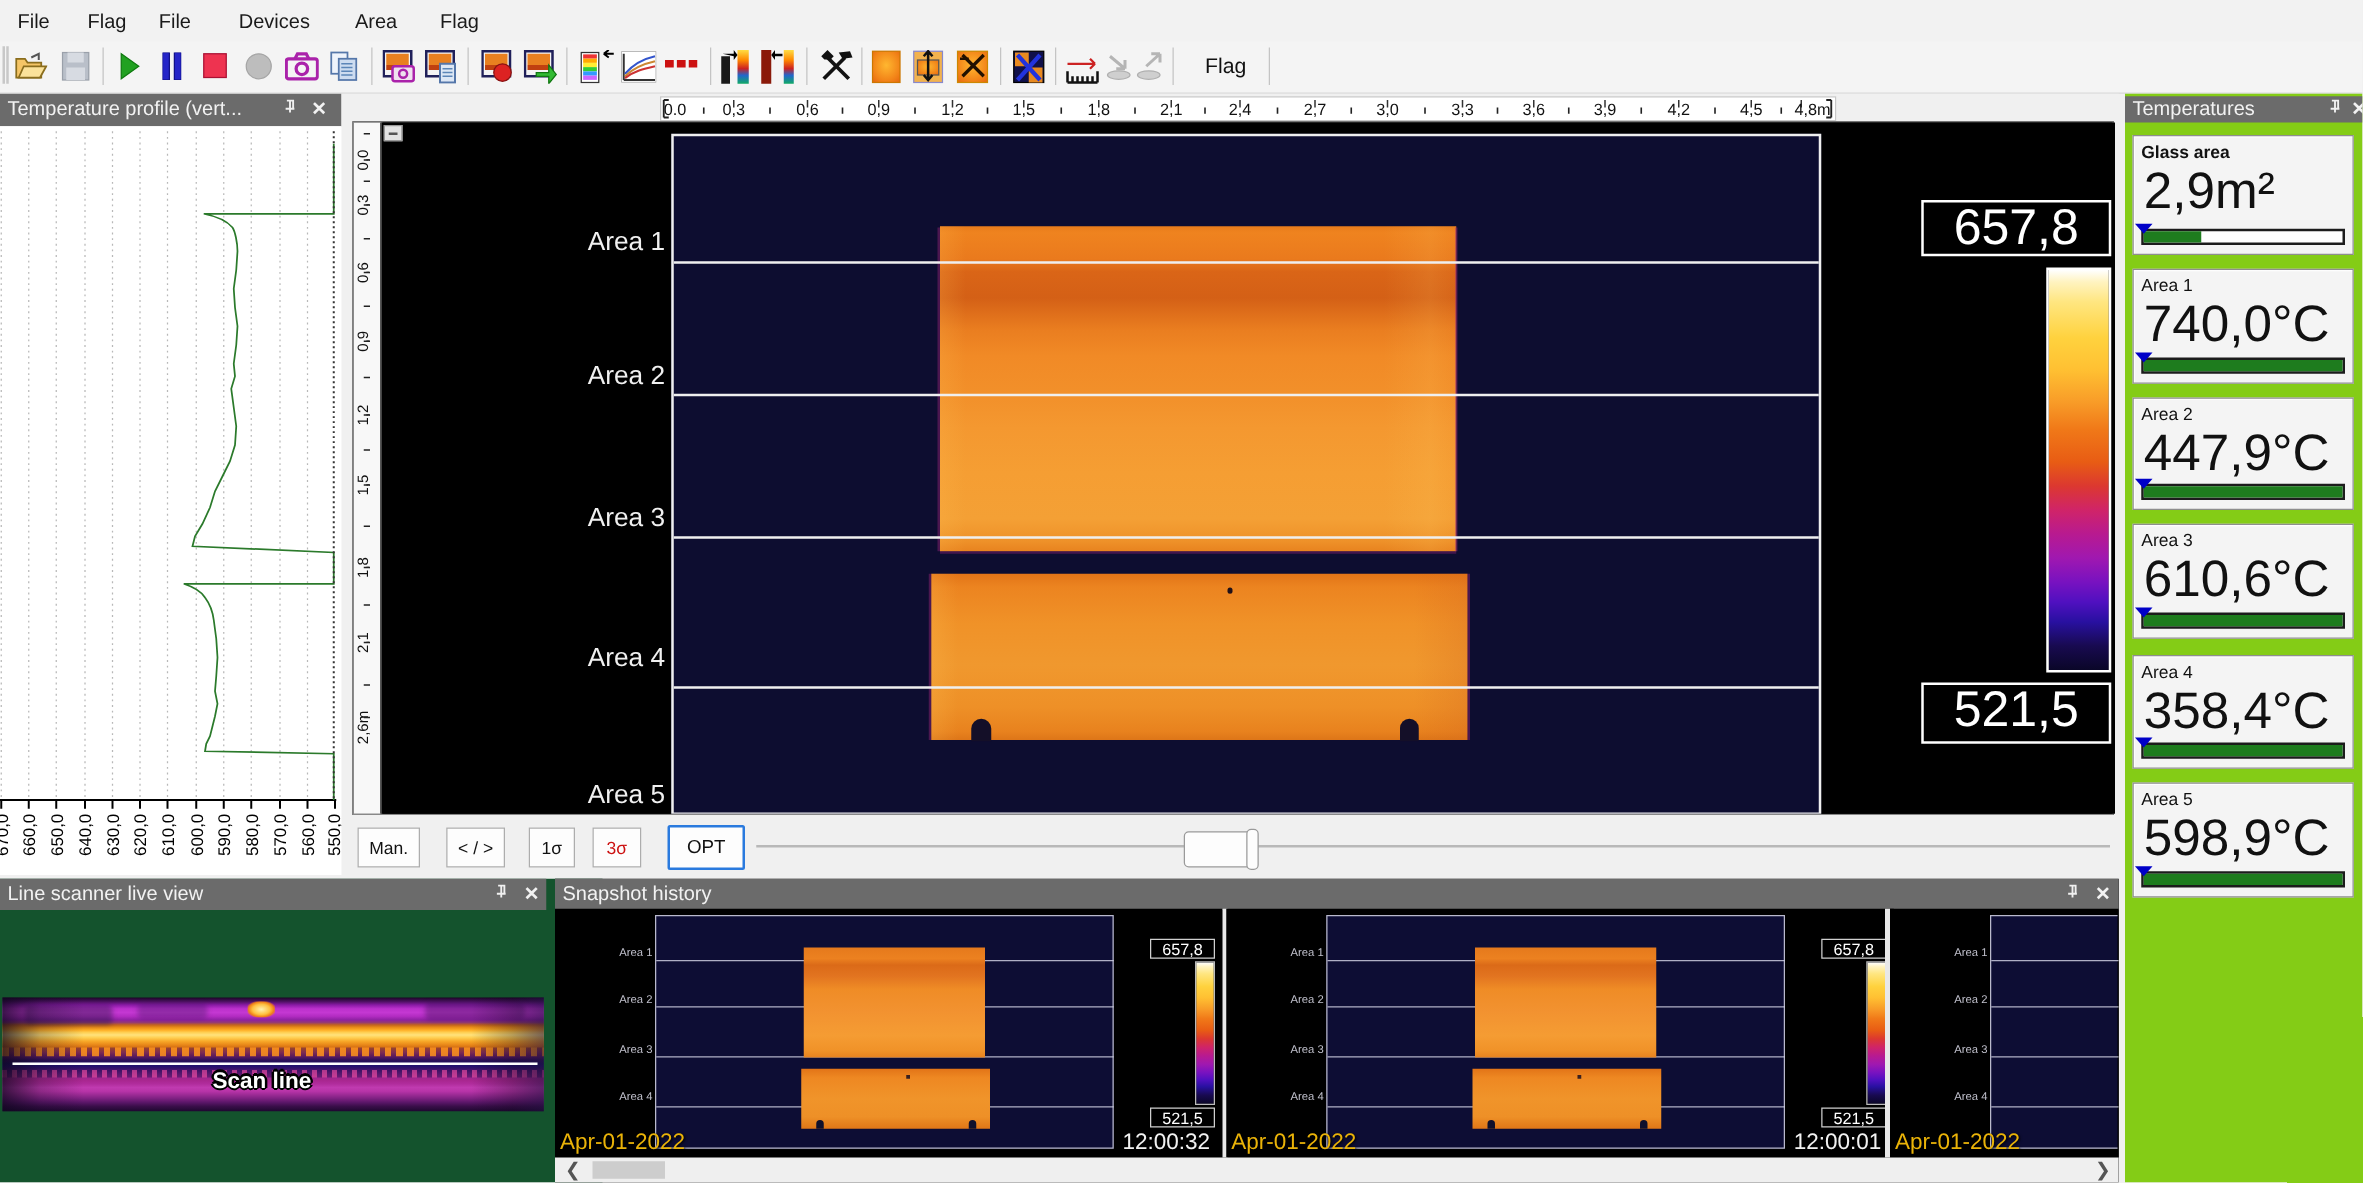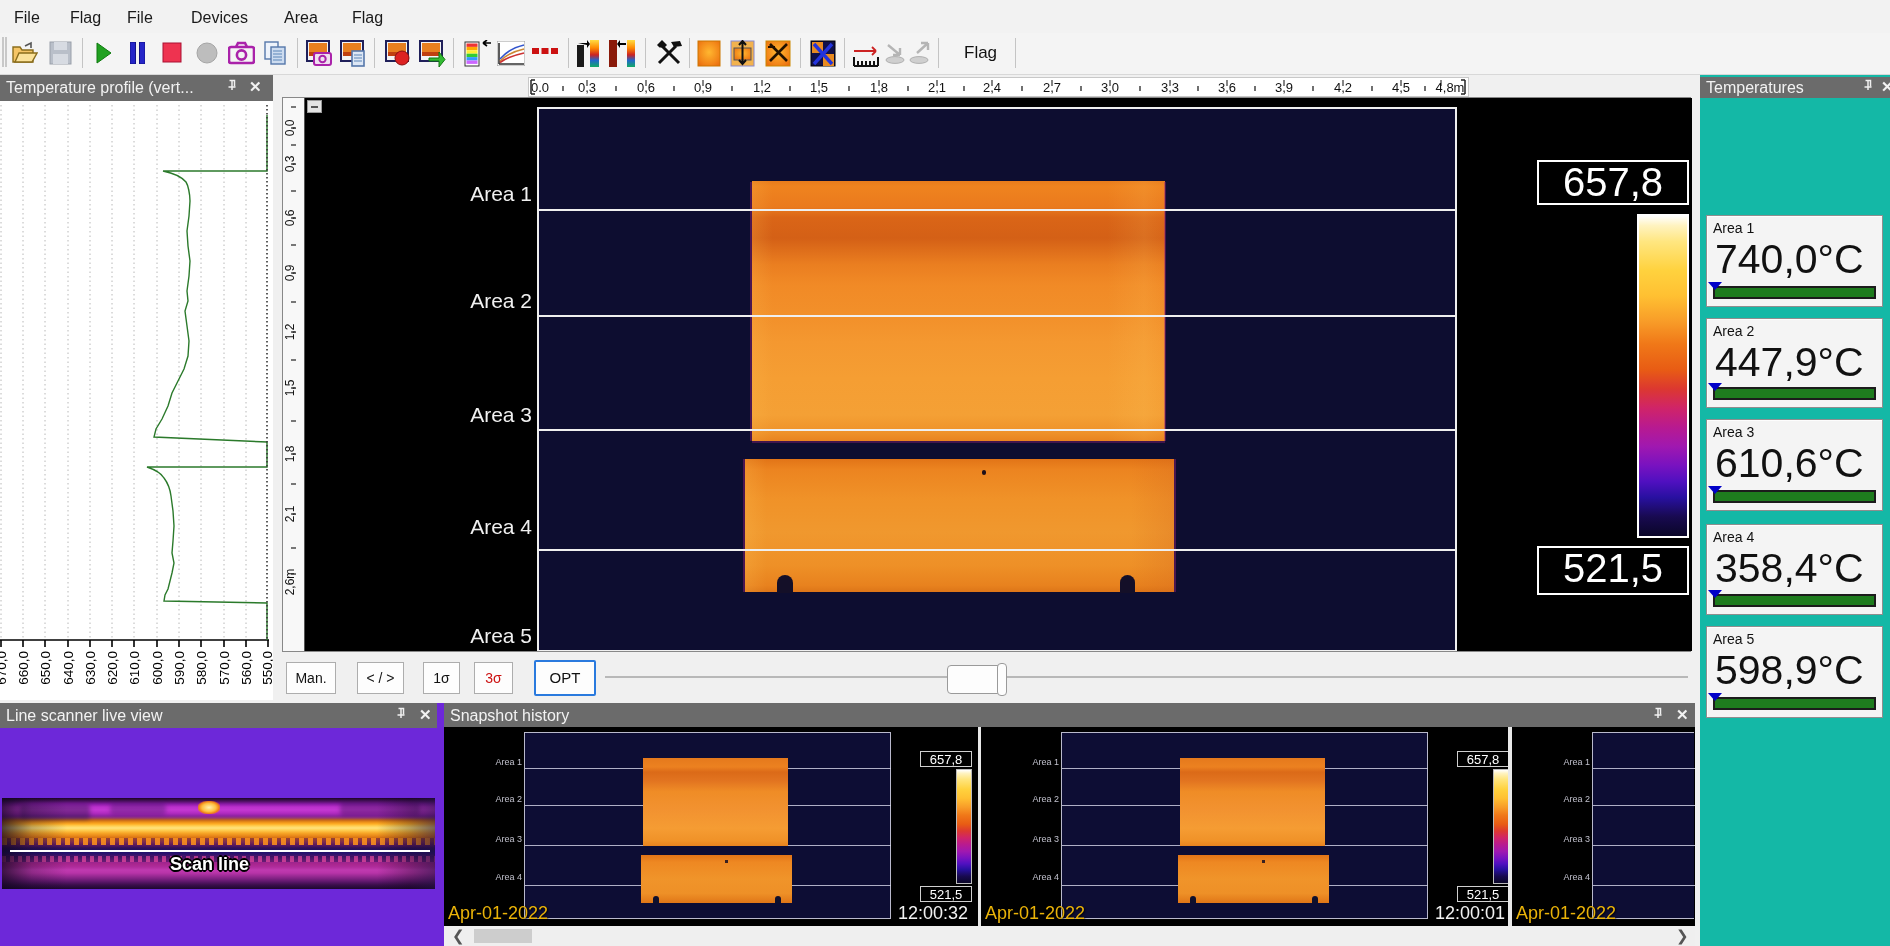--- a/index.html
+++ b/index.html
@@ -433,33 +433,41 @@
     <div class="abs" style="left:12px;top:9px;width:50px;height:32px;background:#fdfdfd;border:1px solid #adadad;font-size:14px;text-align:center;line-height:30px;color:#111;">Man.</div>
     <div class="abs" style="left:83px;top:9px;width:47px;height:32px;background:#fdfdfd;border:1px solid #adadad;font-size:14px;text-align:center;line-height:30px;color:#111;">&lt; / &gt;</div>
     <div class="abs" style="left:149px;top:9px;width:37px;height:32px;background:#fdfdfd;border:1px solid #adadad;font-size:14px;text-align:center;line-height:30px;color:#111;">1σ</div>
     <div class="abs" style="left:200px;top:9px;width:39px;height:32px;background:#fdfdfd;border:1px solid #adadad;font-size:14px;text-align:center;line-height:30px;color:#cc1111;">3σ</div>
     <div class="abs" style="left:260px;top:7px;width:62px;height:36px;background:#fdfdfd;border:2px solid #2a7ade;border-radius:2px;font-size:15px;text-align:center;line-height:32px;color:#111;">OPT</div>
     <div class="abs" style="left:673px;top:12px;width:58px;height:29px;background:#fdfdfd;border:1px solid #9a9a9a;border-radius:4px;"></div>
     <div class="abs" style="left:723px;top:10px;width:10px;height:33px;background:#fdfdfd;border:1px solid #9a9a9a;border-radius:4px;"></div>
   </div>
 </div>
 
-<div class="abs" id="temppanel" style="left:1700px;top:75px;width:190px;height:871px;background:#14b8a6;">
+<div class="abs" id="temppanel" style="left:1700px;top:75px;width:190px;height:871px;background:#84cc16;">
   <div class="abs titlebar" style="left:0;top:2px;width:190px;height:21px;">
     <span class="tt" style="top:2px;">Temperatures</span>
     <span class="ticon" style="left:160px;top:1px;"><svg width="14" height="14" viewBox="0 0 14 14">
           <g stroke="#f0f0f0" stroke-width="1.5" fill="none">
             <path d="M8 2 L8 9"></path>
             <path d="M4.5 9 L11.5 9"></path>
             <path d="M5.5 2.5 L10.5 2.5 L10.5 8.5"></path>
             <path d="M8 9 L8 12"></path>
           </g>
         </svg></span>
     <span class="ticon" style="left:181px;top:1px;">✕</span>
   </div>
+  <div class="tbox" style="top:33px;height:96px;">
+    <div class="tlab" style="font-weight:bold;">Glass area</div>
+    <div class="tval">2,9m²</div>
+    <div class="tbar">
+        <div class="tfill" style="width:29%;"></div>
+      </div>
+    <div class="ttri" style="top:70px;"></div>
+  </div>
   <div class="tbox" style="top:140px;height:92px;">
     <div class="tlab">Area 1</div>
     <div class="tval">740,0°C</div>
     <div class="tbar">
         <div class="tfill" style="width:100%;"></div>
       </div>
     <div class="ttri" style="top:66px;"></div>
   </div>
   <div class="tbox" style="top:243px;height:90px;">
     <div class="tlab">Area 2</div>
@@ -488,21 +496,21 @@
   <div class="tbox" style="top:551px;height:92px;">
     <div class="tlab">Area 5</div>
     <div class="tval">598,9°C</div>
     <div class="tbar">
         <div class="tfill" style="width:100%;"></div>
       </div>
     <div class="ttri" style="top:66px;"></div>
   </div>
 </div>
 
-<div class="abs" id="scanpanel" style="left:0;top:703px;width:482px;height:243px;background:#6d28d9;text-align:center;">
+<div class="abs" id="scanpanel" style="left:0;top:703px;width:482px;height:243px;background:#14532d;text-align:center;">
   <div class="abs titlebar" style="left:0;top:0;width:437px;height:25px;">
     <span class="tt">Line scanner live view</span>
     <span class="ticon" style="left:393px;"><svg width="14" height="14" viewBox="0 0 14 14">
           <g stroke="#f0f0f0" stroke-width="1.5" fill="none">
             <path d="M8 2 L8 9"></path>
             <path d="M4.5 9 L11.5 9"></path>
             <path d="M5.5 2.5 L10.5 2.5 L10.5 8.5"></path>
             <path d="M8 9 L8 12"></path>
           </g>
         </svg></span>

